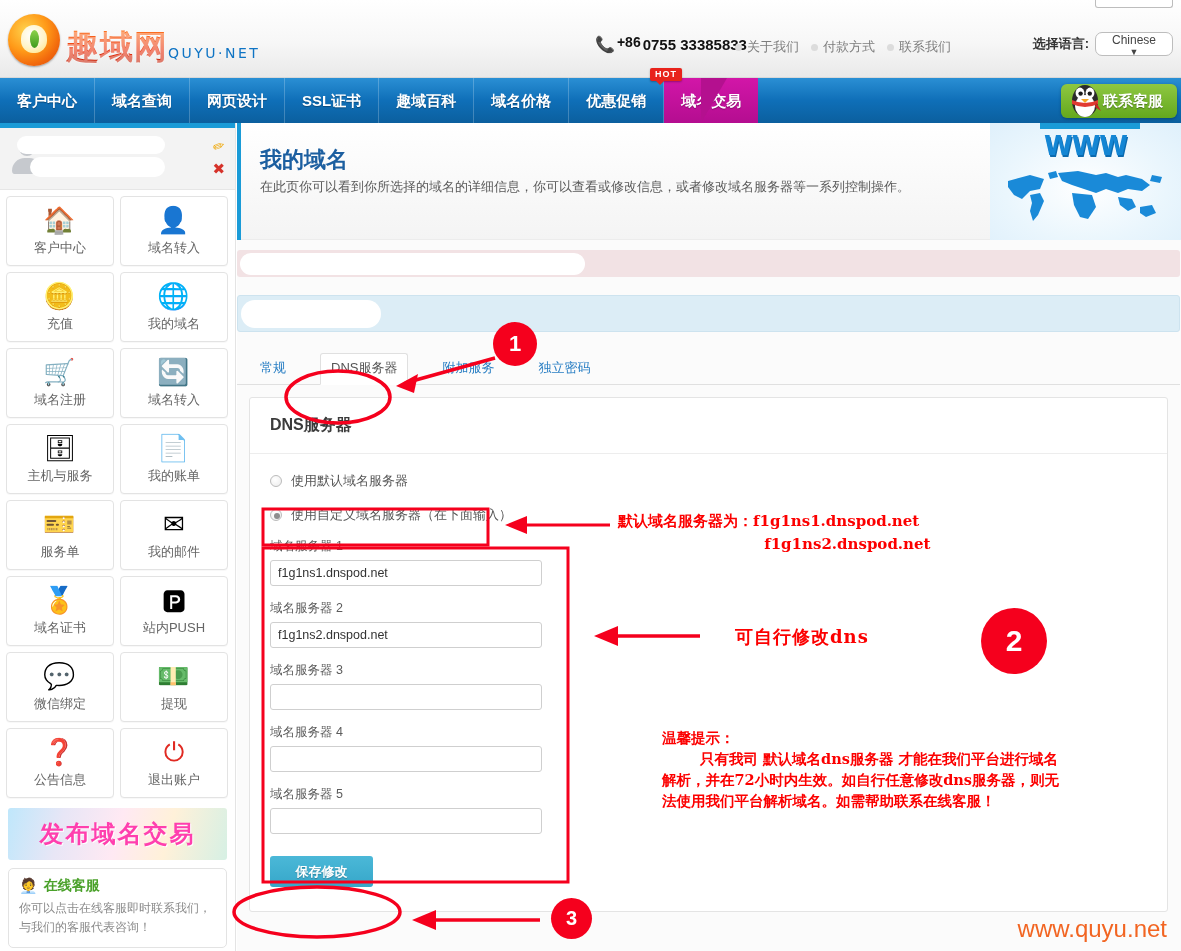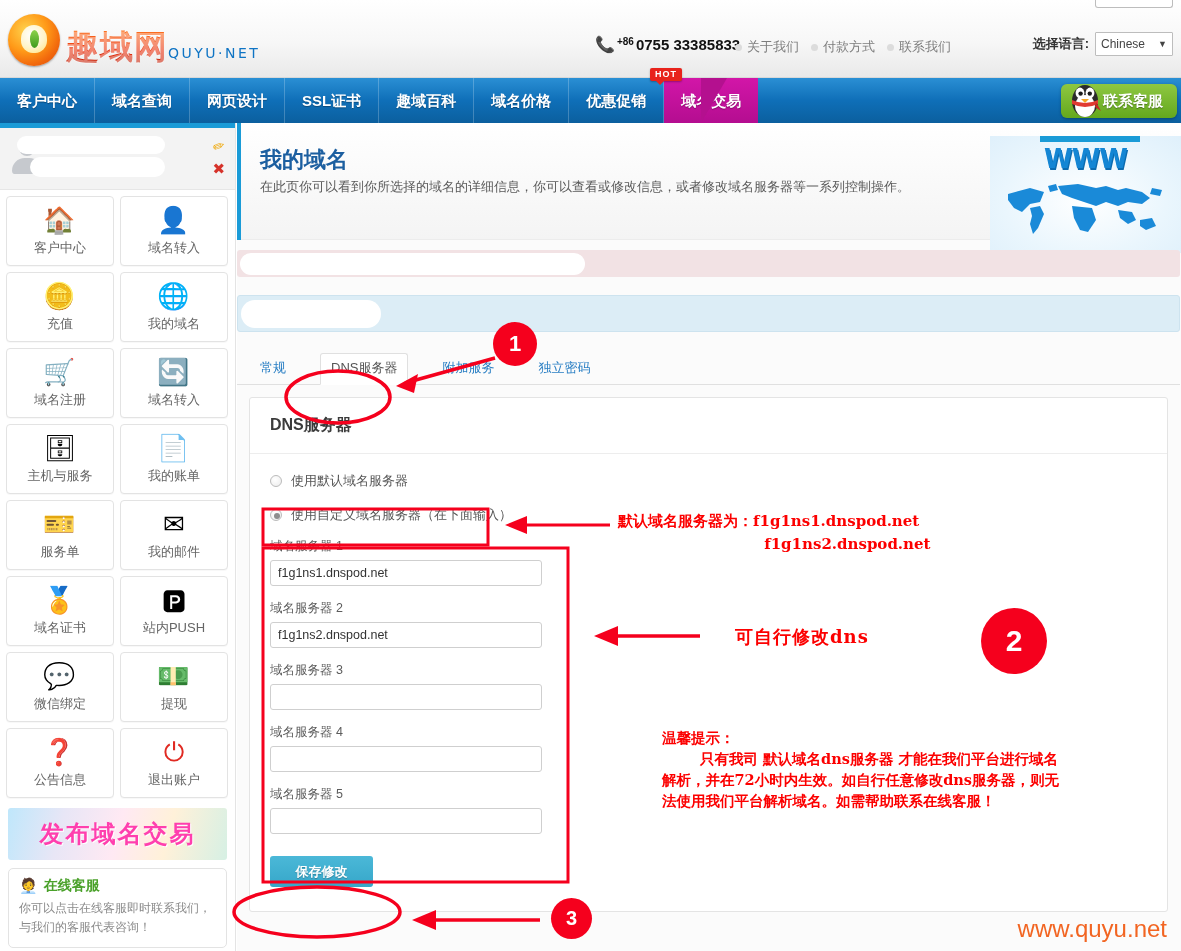--- a/index.html
+++ b/index.html
@@ -44,32 +44,32 @@
   .logo-sub {
     font-size:14px; font-weight:normal; letter-spacing:2.5px; color:#0f74c4;
     line-height:26px; font-family:"DejaVu Sans","Liberation Sans",sans-serif;
   }
 
   .hd-phone{
     position:absolute; left:595px; top:35px; font-size:15px; font-weight:bold; color:#111;
     display:flex; align-items:center; gap:2px; white-space:nowrap;
   }
   .hd-phone .ico{ font-size:16px; }
-  .hd-phone .cc{ font-size:10px; font-weight:bold; position:relative; top:-3px; }
+  .hd-phone .cc{ font-size:14px; font-weight:bold; position:relative; top:-3px; }
 
   .hd-links{ position:absolute; left:735px; top:38px; display:flex; gap:12px; align-items:center; }
   .hd-links a{ color:#7d7d7d; font-size:13px; text-decoration:none; display:flex; align-items:center; gap:5px; }
   .hd-links .dot{ width:7px; height:7px; border-radius:50%; background:#dcdcdc; display:inline-block; }
 
   .lang-wrap{ position:absolute; right:8px; top:32px; display:flex; align-items:center; gap:6px; }
   .lang-label{ font-size:13px; font-weight:bold; color:#333; }
   .lang-select{
-    width:78px; height:24px; border:1px solid #bdbdbd; border-radius:1px; background:#fff;
+    width:78px; height:24px; border:1px solid #bdbdbd; border-radius:7px; background:#fff;
     display:flex; align-items:center; justify-content:space-between; padding:0 5px;
-    font-size:12px; color:#444;
+    font-size:12px; color:#444;flex-direction:column;
   }
   .lang-select .caret{ font-size:9px; }
   .lang-ghost{ position:absolute; right:8px; top:0px; width:78px; height:8px; border:1px solid #bdbdbd; border-top:none; border-radius:0 0 3px 3px; background:#fff; }
 
   
   .navbar{
     position:absolute; left:0; top:78px; width:1181px; height:45px;
     background: linear-gradient(to bottom,#2a8fd4 0%, #0f6fb8 50%, #0b5f9e 100%);
   }
   .nav-items{ position:absolute; left:0; top:0; display:flex; height:45px; }
@@ -154,21 +154,21 @@
   
   .main{ position:absolute; left:237px; top:0; width:944px; height:828px; background:#fbfbfb; }
   .main-banner{
     position:relative; height:117px; background: linear-gradient(to bottom,#ffffff 0%, #f4f4f4 100%);
     border-bottom:1px solid #ececec;
   }
   .main-banner .accent{ position:absolute; left:0; top:0; width:4px; height:117px; background:#1a9bd7; }
   .mb-title{ position:absolute; left:23px; top:22px; font-size:22px; font-weight:bold; color:#1c5fa0; }
   .mb-sub{ position:absolute; left:23px; top:55px; font-size:13px; color:#5a5a5a; }
   .mb-art{
-    position:absolute; right:0; top:13px; width:191px; height:117px;
+    position:absolute; right:0; top:0; width:191px; height:117px;
     background: radial-gradient(ellipse at 50% 55%, #ffffff 0%, #eaf6fd 60%, #dff0fb 100%);
     overflow:hidden;
   }
   .mb-art .bartop{ position:absolute; left:50px; top:0; width:100px; height:6px; background:#1a9bd7; }
   .mb-www{
     position:absolute; left:0; right:0; top:8px; text-align:center;
     font-size:26px; font-weight:bold; letter-spacing:-1px; color:#1486d4;
     text-shadow:1px 2px 0 #0b6bb0;
     font-family:"DejaVu Sans","Liberation Sans",sans-serif;
   }

